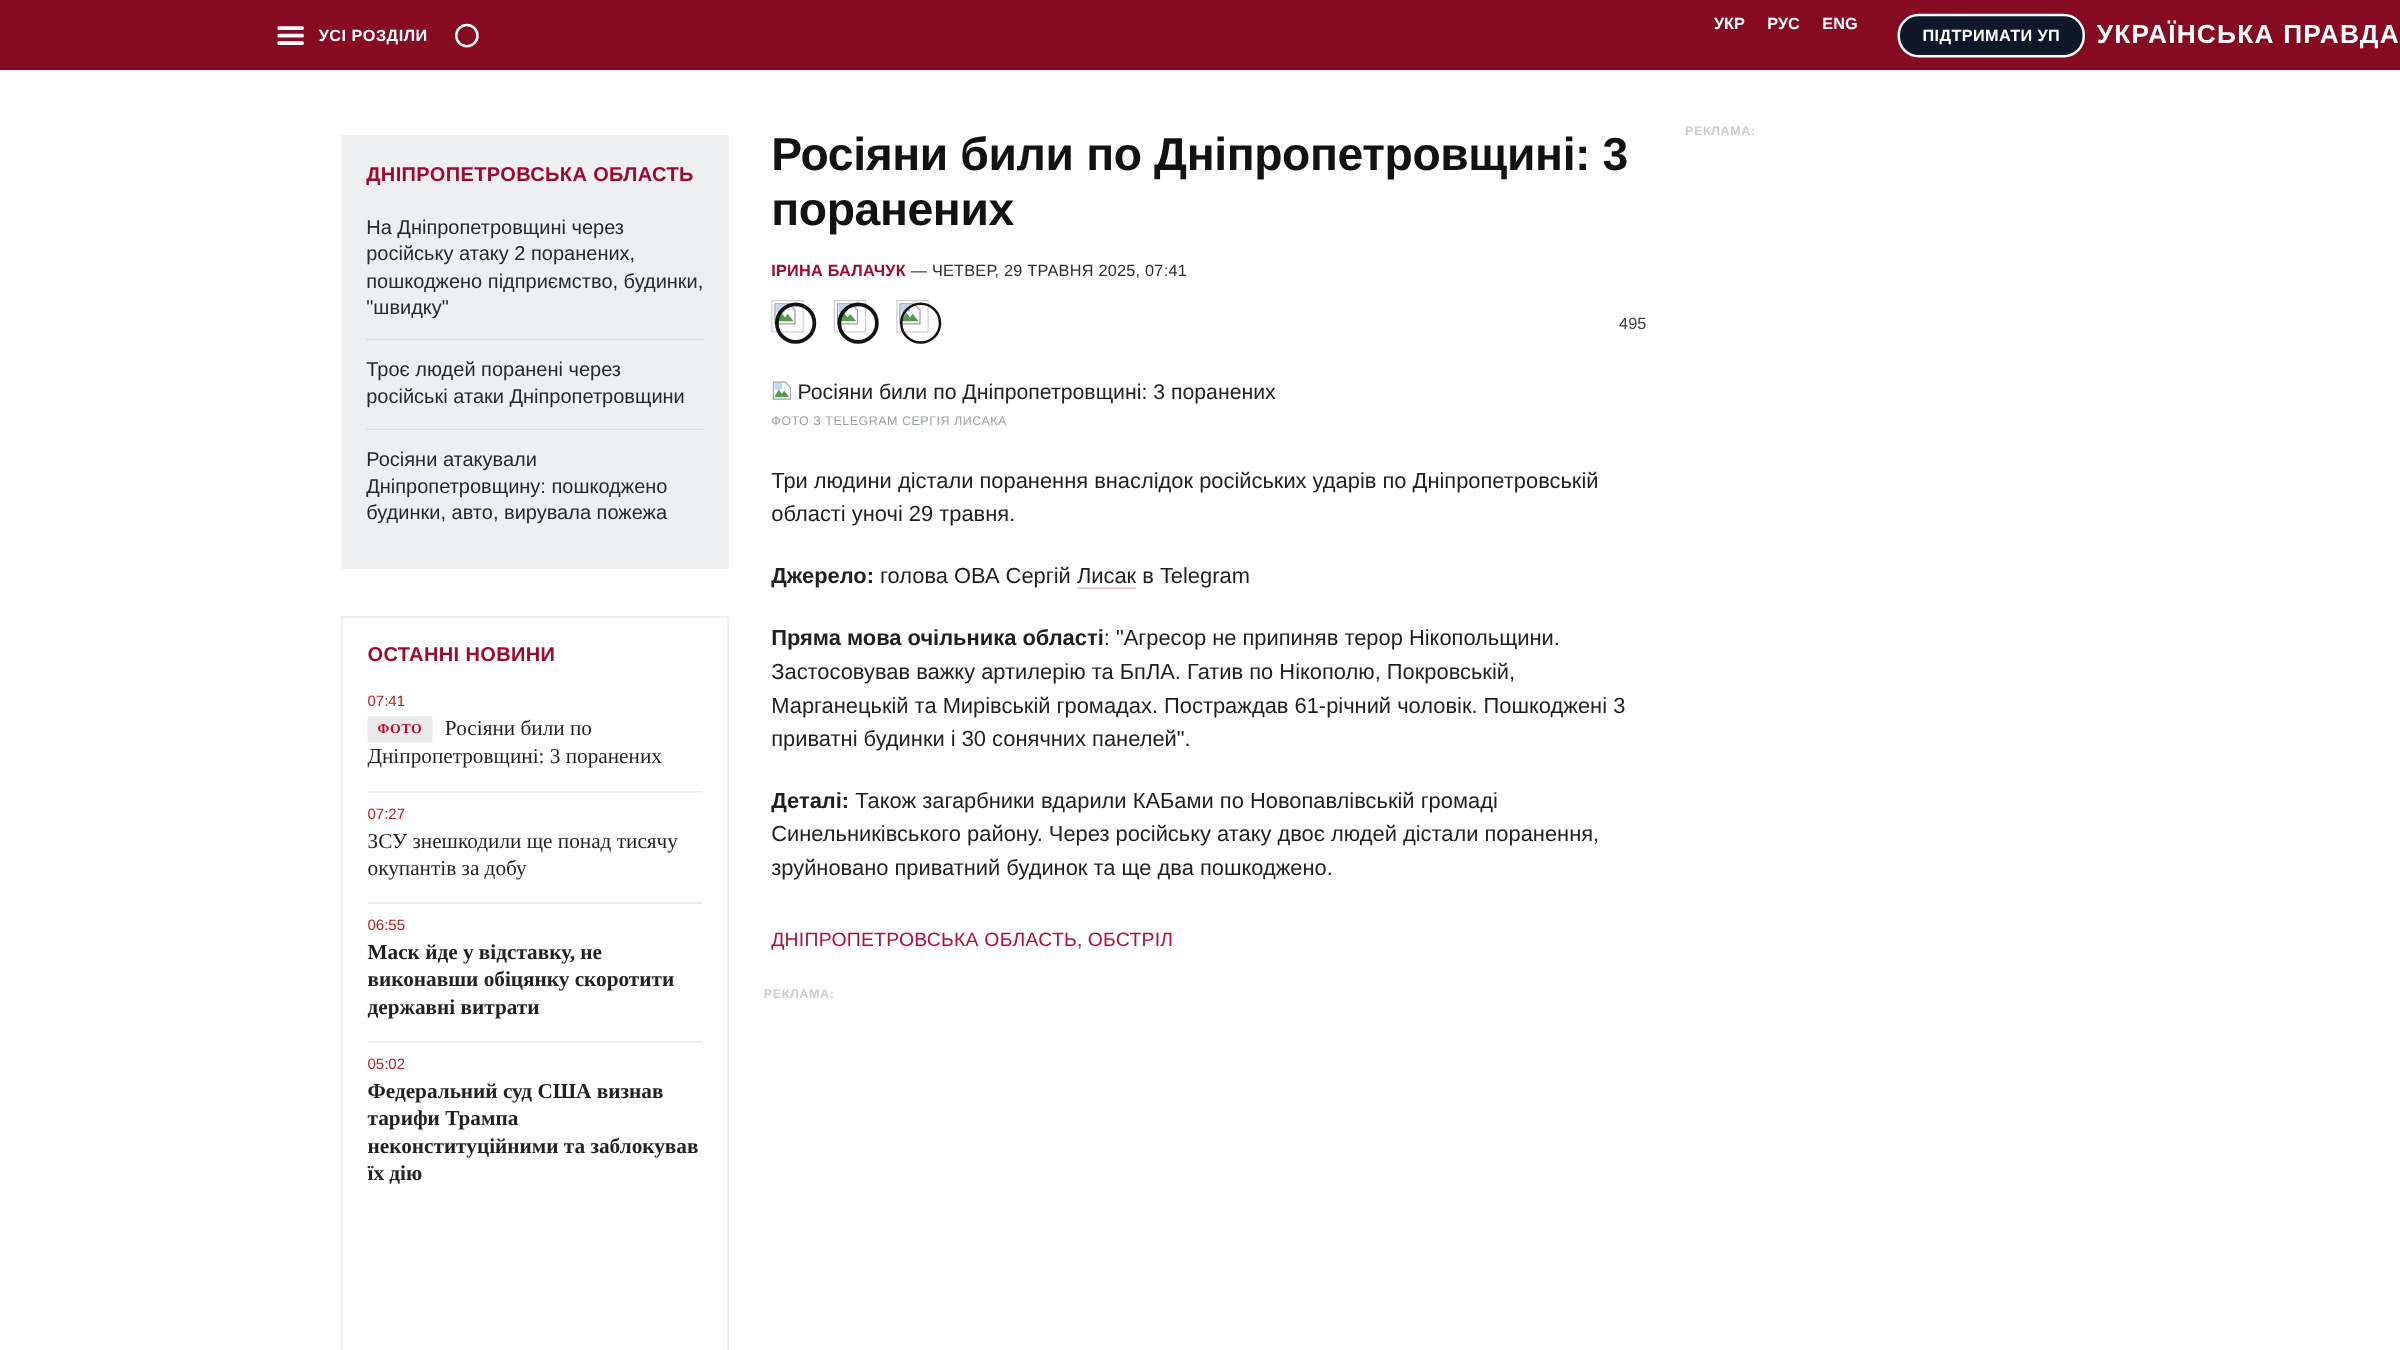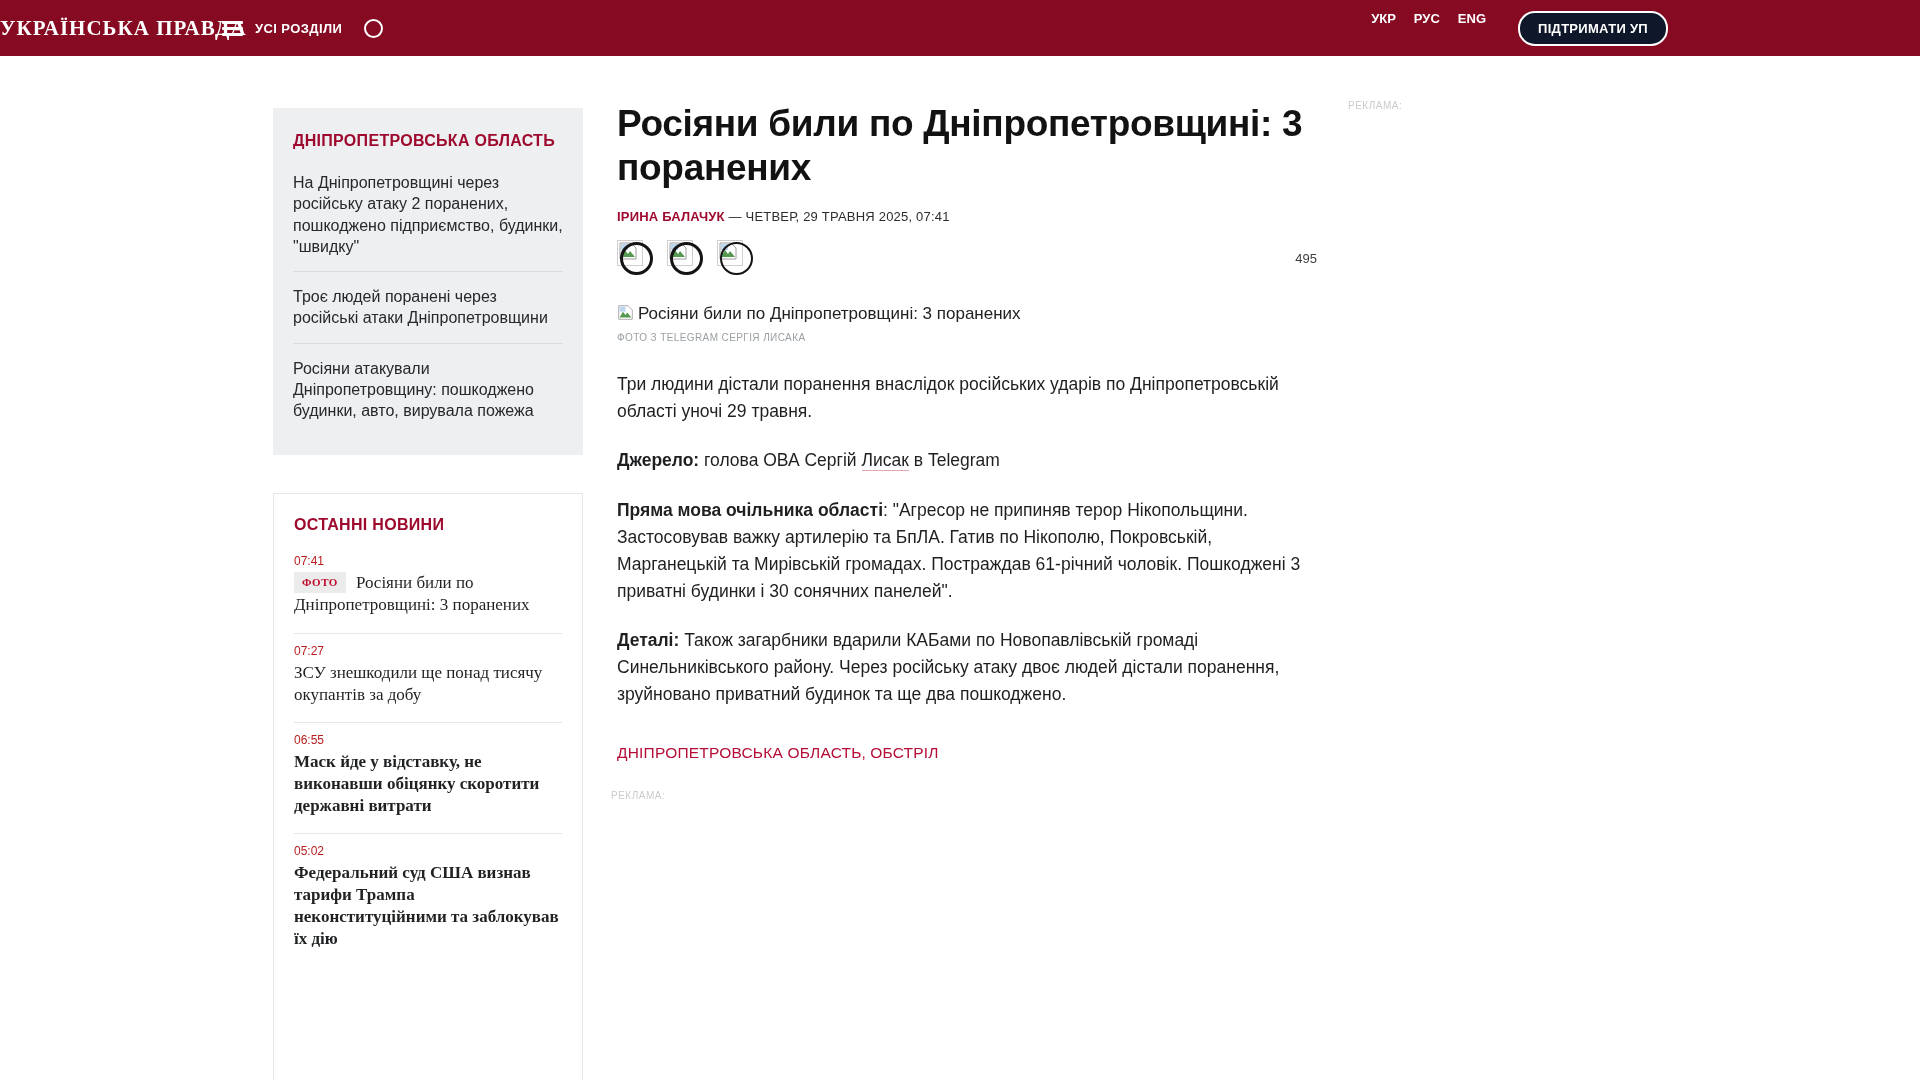--- a/index.html
+++ b/index.html
@@ -9,37 +9,37 @@
   
   .topbar { height:56px; background:#860A22; display:flex; align-items:center;
             position:relative; color:#fff; }
   .topbar-left { position:absolute; left:222px; display:flex; align-items:center; gap:12px; }
   .burger { width:21px; height:15px; display:flex; flex-direction:column;
             justify-content:space-between; cursor:pointer; }
   .burger span { display:block; height:3px; background:#fff; border-radius:1px; }
   .menu-label { font-size:13px; font-weight:bold; letter-spacing:.4px; cursor:pointer; }
   .search-btn { width:19px; height:19px; border:2.5px solid #fff; border-radius:50%;
                 margin-left:10px; cursor:pointer; }
-  .logo { position:absolute; left:0; right:0; text-align:left;
-          font-family:Liberation Serif, serif; font-size:21px; font-weight:bold;
+  .logo { position:absolute; left:0; right:0; text-align:right;
+          font-family:Liberation Sans, sans-serif; font-size:21px; font-weight:bold;
           letter-spacing:1px; cursor:pointer; }
   .topbar-right { position:absolute; right:252px; display:flex; align-items:flex-start; gap:18px; }
   .lang { font-size:13px; font-weight:bold; cursor:pointer; }
   .support-btn { margin-left:14px; background:#0f172a; border:2px solid #fff;
                  border-radius:17px; color:#fff; font-size:13px; font-weight:bold;
                  font-family:"Liberation Sans", sans-serif;
                  padding:8px 18px; letter-spacing:.3px; cursor:pointer; }
 
   
   .page { position:relative; width:1920px; }
   .left-col { position:absolute; left:273px; top:52px; width:310px; }
   .article-col { position:absolute; left:617px; top:46px; width:700px; }
   .right-rail { position:absolute; left:1348px; top:44px; width:160px; }
 
-  .ad-label { font-size:10px; color:#C9CBCD; letter-spacing:.5px; }
+  .ad-label { font-size:10px; color:#C9CBCD; letter-spacing:.5px;font-weight:bold; }
 
   
   .region-box { background:#EDEFF1; padding:24px 20px 20px 20px; }
   .box-title { color:#9E0A2E; font-size:16px; font-weight:bold; letter-spacing:.3px;
                cursor:pointer; }
   .region-item { font-size:16px; line-height:1.33; color:#26282A; padding:14px 0;
                  cursor:pointer; }
   .region-item + .region-item { border-top:1px solid #D9DCDE; }
   .region-box .box-title { margin-bottom:8px; }
 

